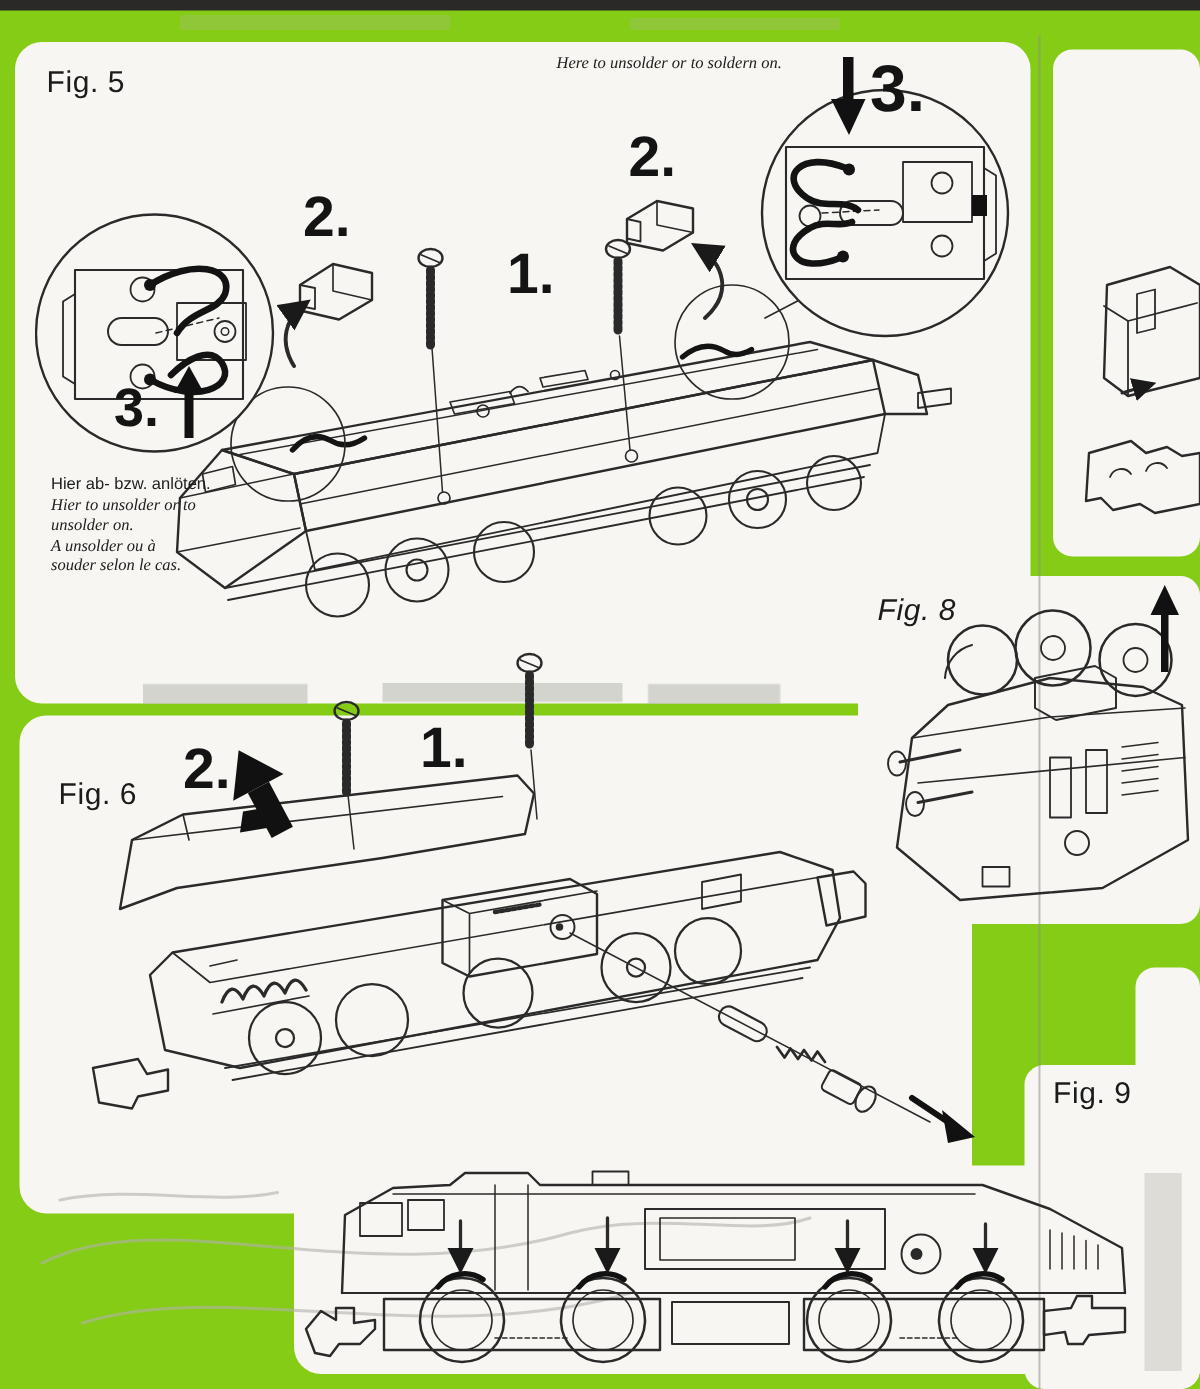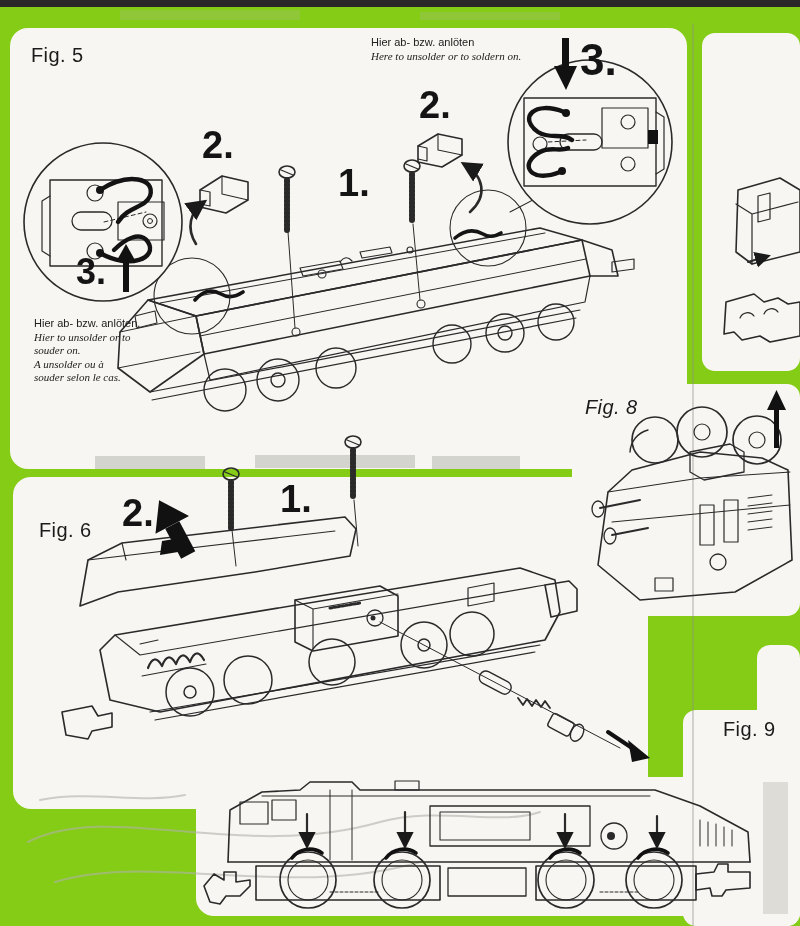--- a/index.html
+++ b/index.html
@@ -321,36 +321,35 @@
         <line x1="405" y1="812" x2="405" y2="846" marker-end="url(#ah)"></line>
         <line x1="565" y1="814" x2="565" y2="846" marker-end="url(#ah)"></line>
         <line x1="657" y1="816" x2="657" y2="846" marker-end="url(#ah)"></line>
       </g>
     </g>
   </svg>
 
   <div class="fig-label" style="left:31px;top:44px;">Fig. 5</div>
   <div class="fig-label" style="left:39px;top:489px;margin-top:30px;">Fig. 6</div>
   <div class="fig-label" style="left:585px;top:396px;font-style:italic;">Fig. 8</div>
-  <div class="fig-label" style="left:723px;top:718px;">Fig. 9</div>
+  <div class="fig-label" style="left:702px;top:718px;">Fig. 9</div>
 
   <div class="step" style="left:202px;top:126px;font-size:38px;">2.</div>
   <div class="step" style="left:338px;top:164px;font-size:38px;">1.</div>
   <div class="step" style="left:419px;top:86px;font-size:38px;">2.</div>
   <div class="step" style="left:580px;top:38px;font-size:44px;">3.</div>
   <div class="step" style="left:76px;top:254px;font-size:36px;">3.</div>
 
   <div class="step" style="left:122px;top:494px;font-size:38px;">2.</div>
   <div class="step" style="left:280px;top:480px;font-size:38px;">1.</div>
 
   <div class="note" style="left:371px;top:36px;width:230px;">
-    <div>Hier ab- bzw. anlöten</div>
     <div class="it">Here to unsolder or to soldern on.</div>
   </div>
   <div class="note" style="left:24px;top:317px;width:150px;margin-left:10px;">
     <div>Hier ab- bzw. anlöten.</div>
     <div class="it">Hier to unsolder or to</div>
-    <div class="it">souder on.</div>
+    <div class="it">unsolder on.</div>
     <div class="it">A unsolder ou à</div>
     <div class="it">souder selon le cas.</div>
   </div>
 
 </div>
 
 </body></html>

